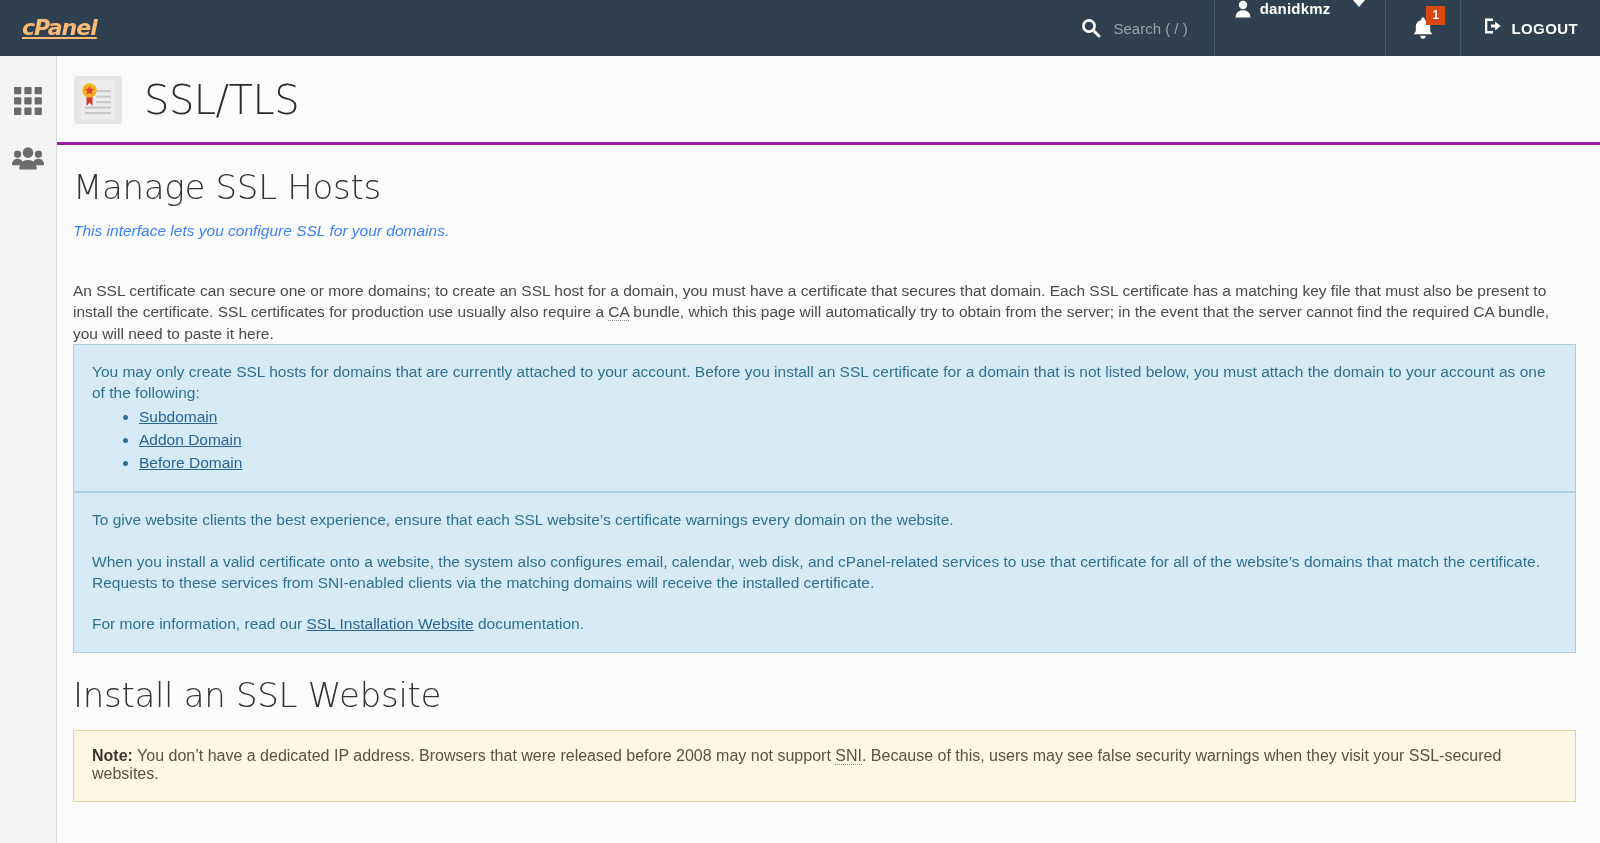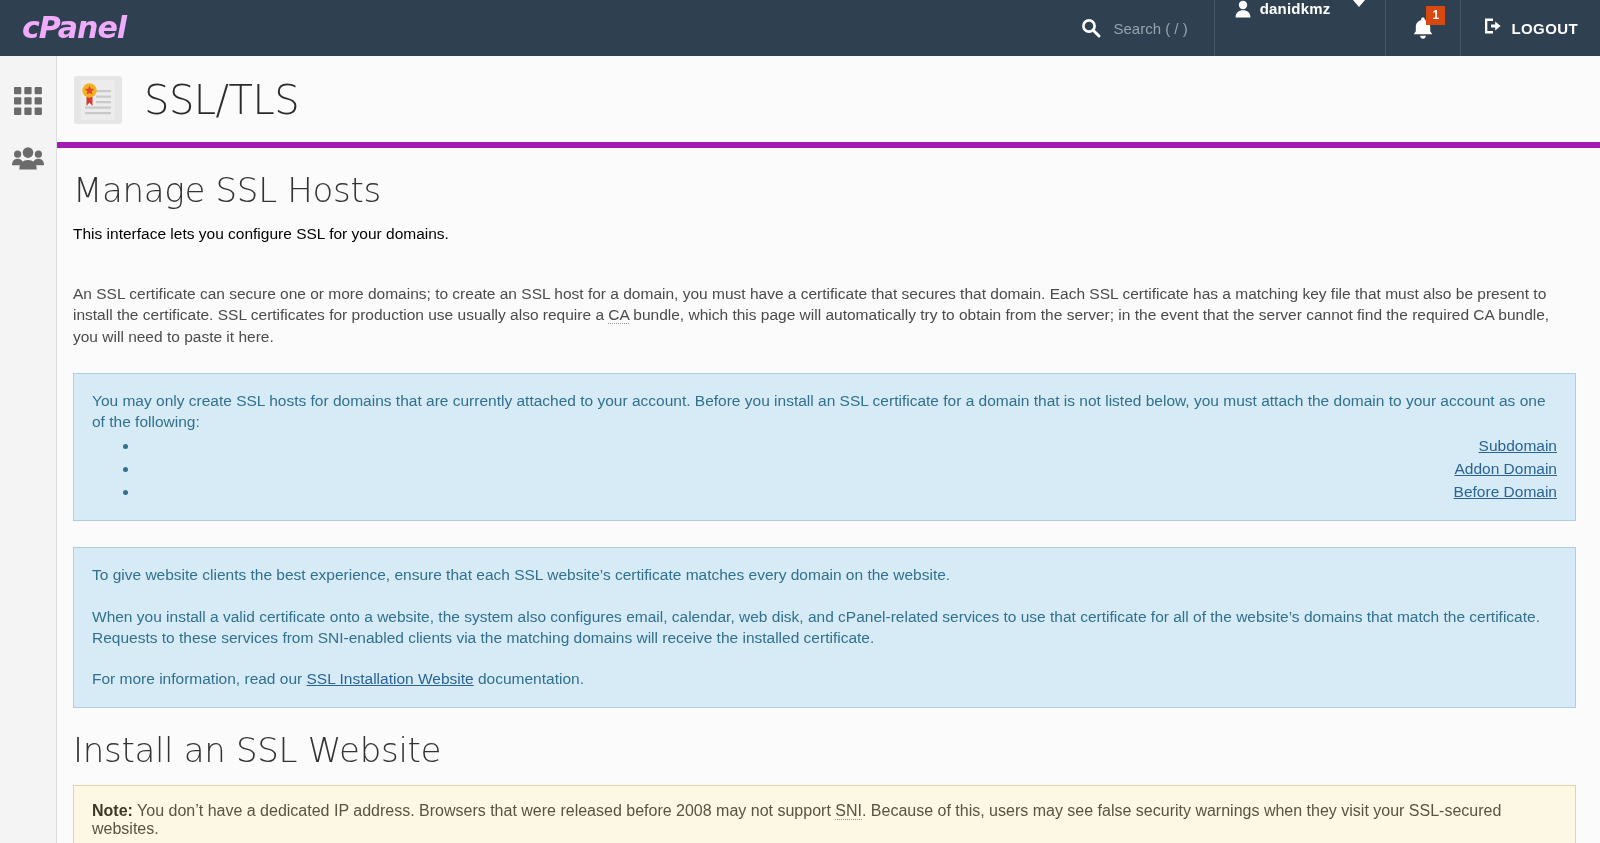--- a/index.html
+++ b/index.html
@@ -21,26 +21,27 @@
     color: #ffffff;
   }
   .logo-wrap {
     width: 155px;
     padding-left: 22px;
     display: flex;
     align-items: center;
   }
   .logo {
     font-family: "DejaVu Sans", sans-serif;
-    font-size: 30px;
+    font-size: 22px;
     font-weight: bold;
     font-style: italic;
     letter-spacing: -1px;
-    color: #f0abfc;
+    color: #fdba74;
     line-height: 1;
+    text-decoration: underline;
   }
   .topbar-spacer { flex: 1 1 auto; }
 
   .search-box {
     display: flex;
     align-items: center;
     gap: 12px;
     padding: 0 26px 0 14px;
     height: 64px;
   }
@@ -136,21 +137,21 @@
     background: #fbfbfb;
     overflow: hidden;
   }
 
   
   .page-head {
     display: flex;
     align-items: center;
     gap: 22px;
     padding: 20px 0 18px 17px;
-    border-bottom: 6px solid #a21caf;
+    border-bottom: 3px solid #a21caf;
     background: #fbfbfb;
   }
   .cert-icon {
     width: 48px; height: 48px;
     flex: 0 0 48px;
     background: #e6e6e6;
     border-radius: 3px;
     position: relative;
   }
   .cert-icon svg { display: block; }
@@ -168,55 +169,55 @@
   h2.section-title {
     font-family: "DejaVu Sans", sans-serif;
     font-size: 34px;
     font-weight: 300;
     color: #333333;
     margin: 22px 0 0 0;
     letter-spacing: -.3px;
   }
   .sub-desc {
     font-size: 15.5px;
-    color: #000000;
+    color: #3b82f6;
     margin: 15px 0 0 0;
+    font-style: italic;
   }
   p.intro {
     font-size: 15.5px;
     color: #4b4b4b;
     line-height: 1.38;
     margin: 40px 0 0 0;
     max-width: 1480px;
   }
   abbr {
     text-decoration: none;
     border-bottom: 1px dotted #8d8d8d;
     cursor: help;
   }
 
   .alert {
-    margin-top: 26px;
     padding: 16px 18px 18px 18px;
     font-size: 15.5px;
     line-height: 1.37;
     color: #31708f;
   }
   .alert-info {
     background: #d6ebf6;
     border: 1px solid #adcfe0;
   }
   .alert p { margin: 0; }
   .alert p + p { margin-top: 20px; }
   .alert ul {
     margin: 0;
     padding-left: 47px;
     list-style: disc;
   }
-  .alert li { margin-top: 2px; text-align: right; }
+  .alert li { margin-top: 2px; }
   .alert a {
     color: #2a6496;
     text-decoration: underline;
   }
 
   .alert-warning {
     background: #fcf8e3;
     border: 1px solid #e3d5a3;
     color: #5a5242;
     margin-top: 15px;
@@ -350,21 +351,21 @@
       <div class="alert alert-info">
         <p>You may only create SSL hosts for domains that are currently attached to your account. Before you install an SSL certificate for a domain that is not listed below, you must attach the domain to your account as one of the following:</p>
         <ul>
           <li><a href="#">Subdomain</a></li>
           <li><a href="#">Addon Domain</a></li>
           <li><a href="#">Before Domain</a></li>
         </ul>
       </div>
 
       <div class="alert alert-info">
-        <p>To give website clients the best experience, ensure that each SSL website’s certificate matches every domain on the website.</p>
+        <p>To give website clients the best experience, ensure that each SSL website’s certificate warnings every domain on the website.</p>
         <p>When you install a valid certificate onto a website, the system also configures email, calendar, web disk, and cPanel-related services to use that certificate for all of the website’s domains that match the certificate. Requests to these services from SNI-enabled clients via the matching domains will receive the installed certificate.</p>
         <p><span>For more information, read our </span><a href="#">SSL Installation Website</a><span> documentation.</span></p>
       </div>
 
       <h2 class="section-title">Install an SSL Website</h2>
 
       <div class="alert-warning">
         <b>Note:</b><span> You don’t have a dedicated IP address. Browsers that were released before 2008 may not support </span><abbr>SNI</abbr><span>. Because of this, users may see false security warnings when they visit your SSL-secured websites.</span>
       </div>
 

